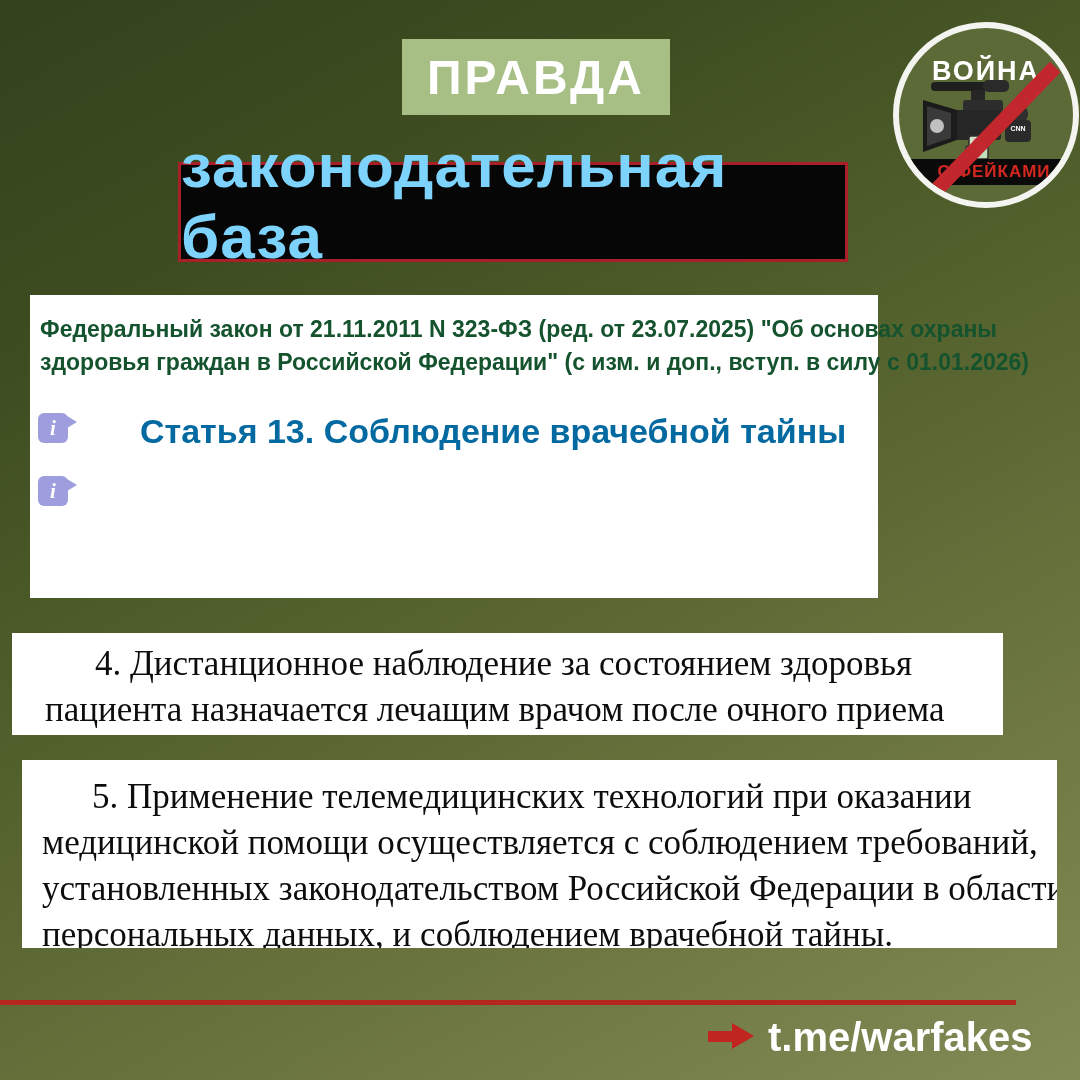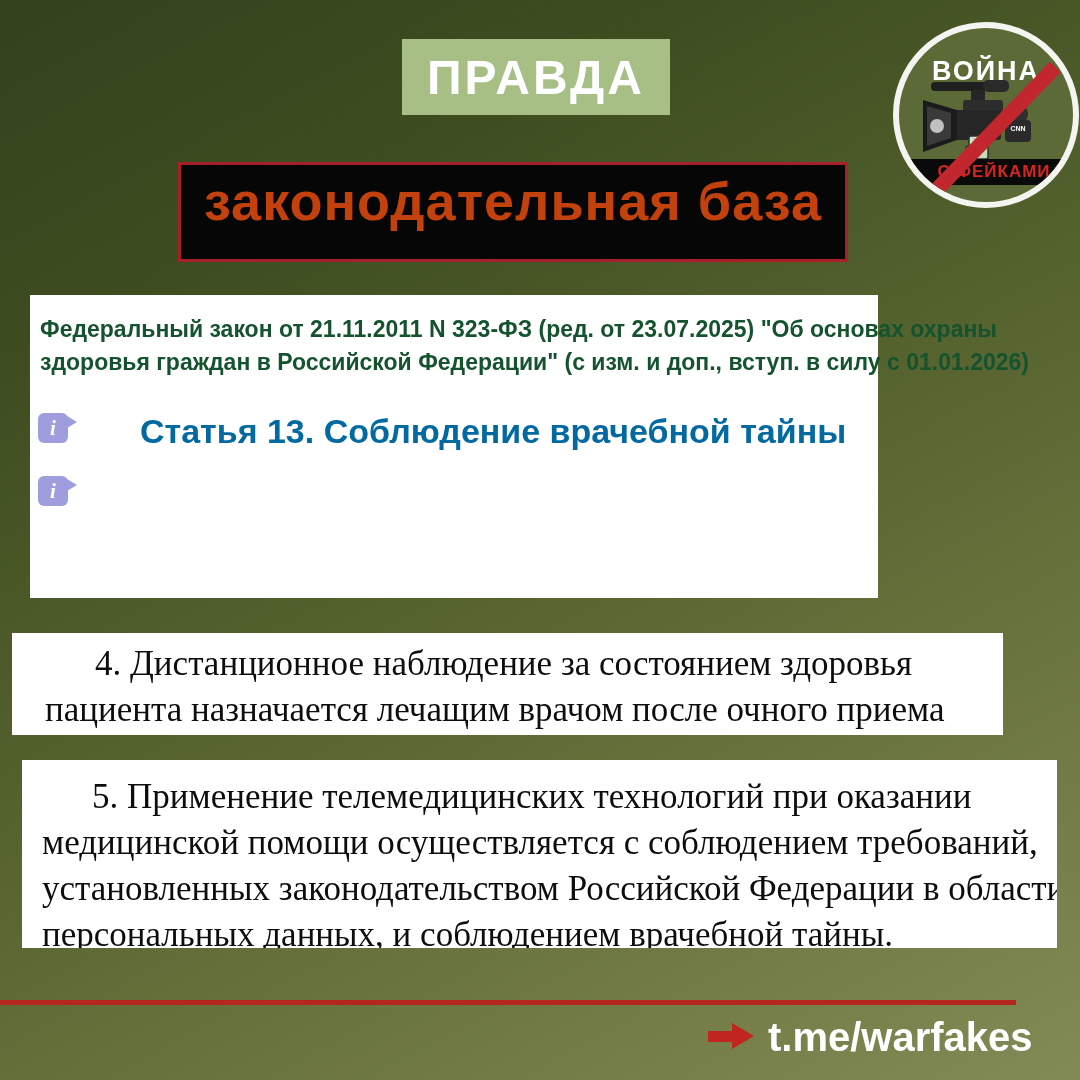--- a/index.html
+++ b/index.html
@@ -34,21 +34,21 @@
   .logo-slash{
     position:absolute;left:2px;top:97px;width:182px;height:15px;background:#c1272d;
     transform:rotate(-46deg);z-index:3;
   }
   
   .title-box{
     position:absolute;left:178px;top:162px;width:670px;height:100px;box-sizing:border-box;
     background:#060606;border:3px solid #a81f28;
     display:flex;align-items:center;justify-content:center;padding-bottom:22px;
   }
-  .title-box span{color:#c2410c;font-weight:800;font-size:54px;letter-spacing:1px;}
+  .title-box span{color:#7dd3fc;font-weight:800;font-size:62px;letter-spacing:1px;}
   
   .law-panel{position:absolute;left:30px;top:295px;width:848px;height:303px;background:#ffffff;}
   .law-header{
     position:absolute;left:10px;top:18px;width:828px;
     color:#14532d;font-weight:700;font-size:23px;line-height:33px;white-space:pre;
   }
   .info-icon{
     position:absolute;width:30px;height:30px;background:#9e9ede;border-radius:6px;
     display:flex;align-items:center;justify-content:center;
   }

